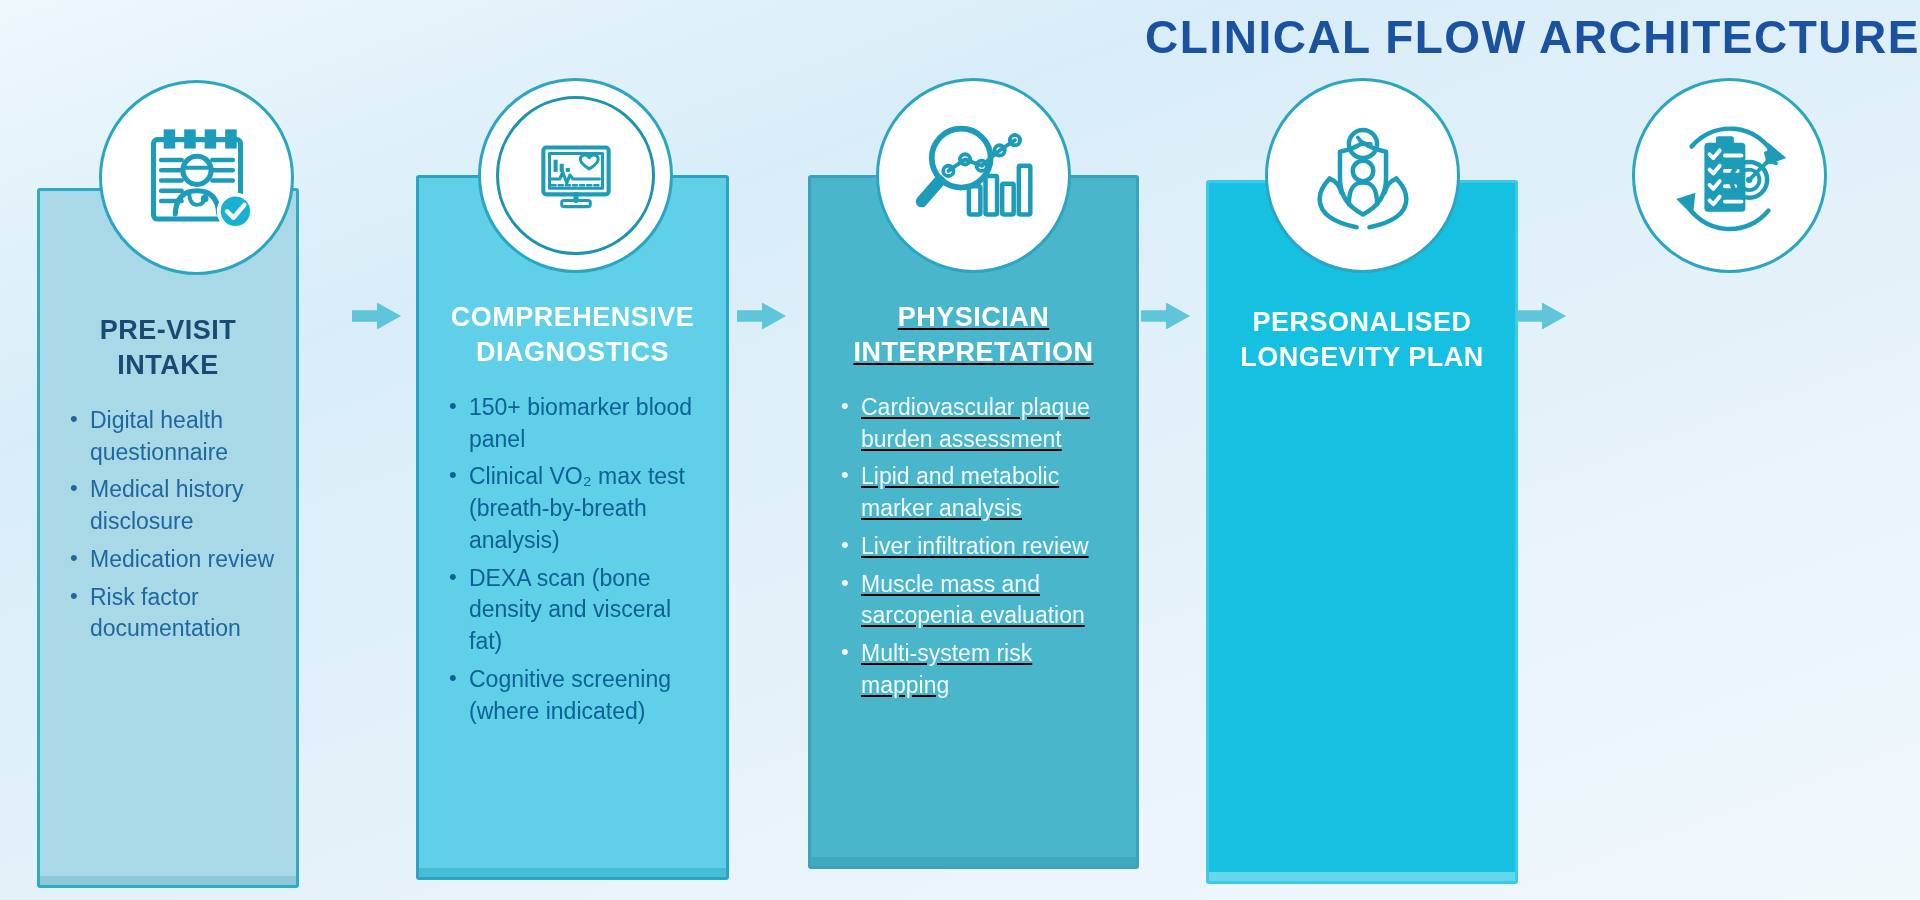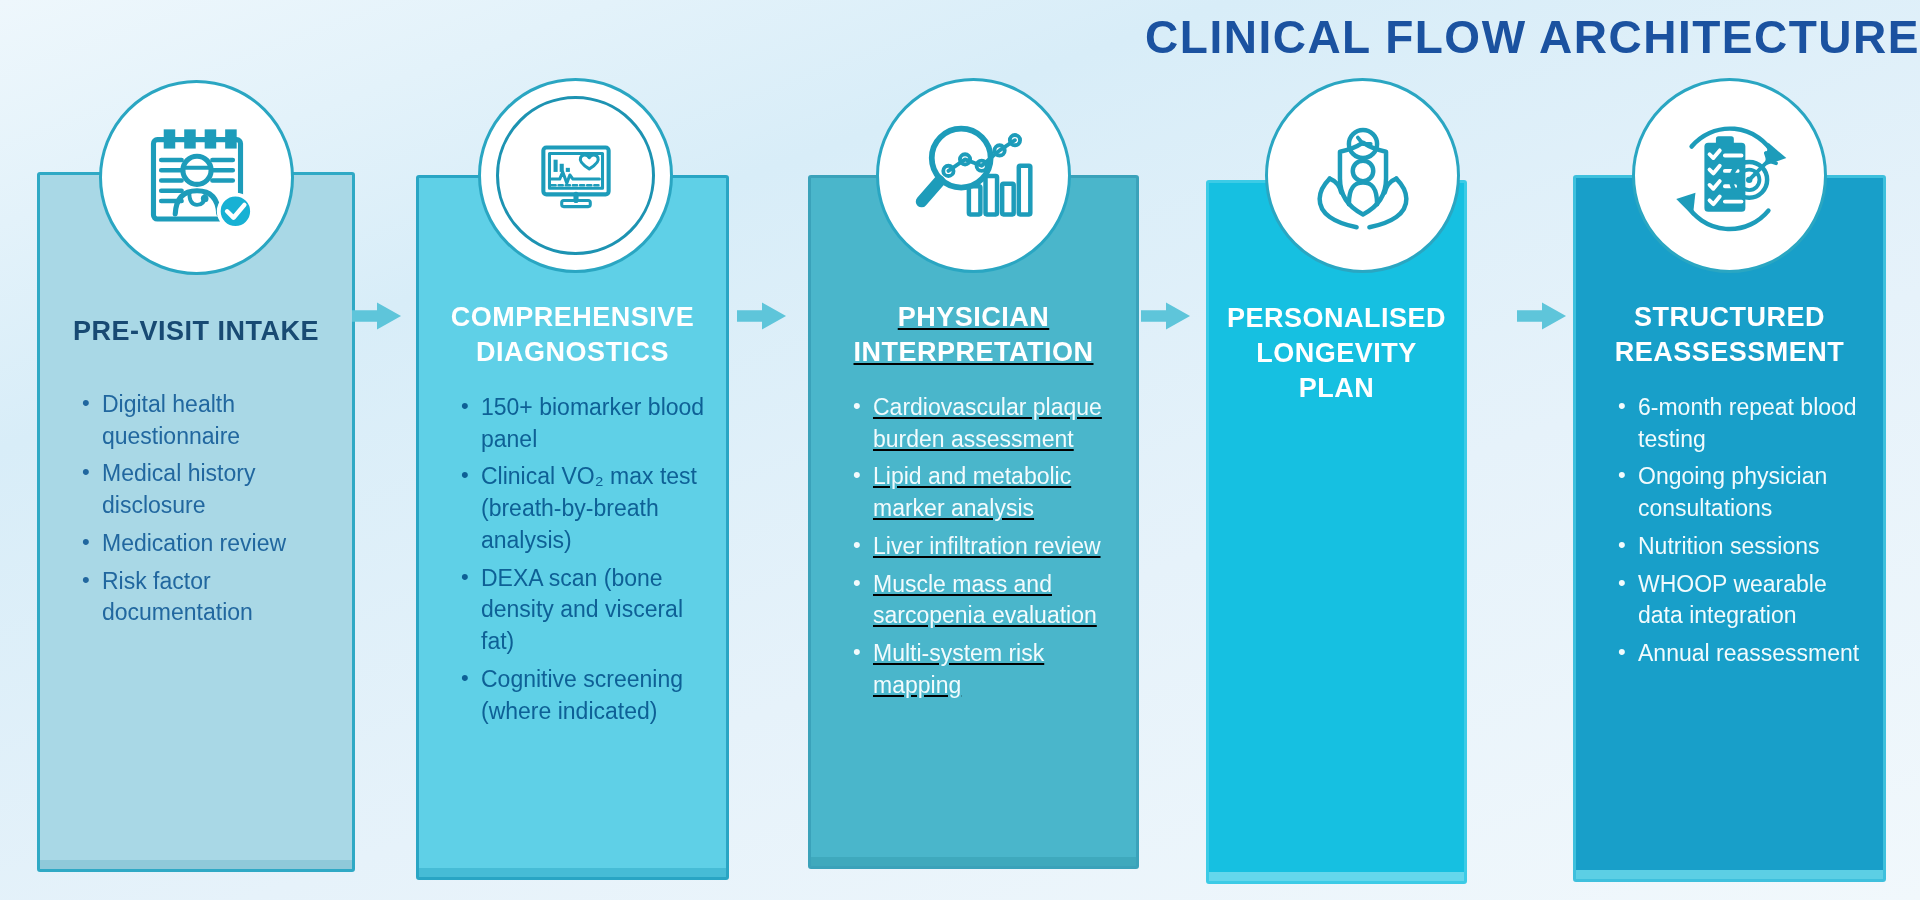--- a/index.html
+++ b/index.html
@@ -20,21 +20,21 @@
     box-shadow:inset 0 -9px 0 var(--edge);
     box-sizing:border-box;
     padding:118px 0 0 0;
   }
   .card-title{
     display:flex;align-items:center;justify-content:center;
     min-height:78px;padding:0 14px;text-align:center;
     font-size:27px;font-weight:bold;letter-spacing:.5px;line-height:1.3;
     color:var(--title-c);
   }
-  .card ul{margin:18px 0 0;padding:0 20px 0 40px;list-style:none;}
+  .card ul{margin:18px 0 0;padding:0 20px 0 28px;list-style:none;}
   .card li{
     position:relative;padding-left:22px;margin-bottom:6px;
     font-size:23px;line-height:1.38;color:var(--text-c);
   }
   .card li::before{
     content:"\2022";position:absolute;left:2px;top:-1px;
     color:var(--text-c);font-size:22px;
   }
   .icon-circle{
     position:absolute;width:195px;height:195px;border-radius:50%;
@@ -43,24 +43,24 @@
     display:flex;align-items:center;justify-content:center;
   }
   .inner-ring{position:absolute;inset:15px;border:3px solid #1d93b2;border-radius:50%;}
   .icon-circle svg{width:128px;height:128px;position:relative;}
   .icon-circle svg.small{width:102px;height:102px;}
   .icon-stroke{stroke:var(--icon-color,#1d9cba);fill:none;stroke-linecap:round;stroke-linejoin:round;}
   .icon-fill{fill:var(--icon-color,#1d9cba);stroke:none;}
   .flow-arrow{position:absolute;width:50px;height:30px;z-index:4;}
   .flow-arrow polygon{fill:var(--arrow-color,#5ec5da);}
   
-  #card-0{left:37px; top:172px;width:318px;height:700px;}
+  #card-0{left:37px; top:188px;width:262px;height:700px;}
   #card-1{left:416px;top:175px;width:313px;height:705px;}
   #card-2{left:808px;top:175px;width:331px;height:694px;text-decoration:underline;}
-  #card-3{left:1206px;top:180px;width:261px;height:704px;}
+  #card-3{left:1206px;top:180px;width:312px;height:704px;}
   #card-4{left:1573px;top:175px;width:313px;height:707px;}
   #circle-0{left:99px;  top:80px;}
   #circle-1{left:478px; top:78px;}
   #circle-2{left:876px; top:78px;}
   #circle-3{left:1265px;top:78px;}
   #circle-4{left:1632px;top:78px;}
   #arrow-0{left:352px; top:301px;}
   #arrow-1{left:737px; top:301px;}
   #arrow-2{left:1141px;top:301px;}
   #arrow-3{left:1517px;top:301px;}
@@ -103,31 +103,20 @@
         <li>Liver infiltration review</li>
         <li>Muscle mass and sarcopenia evaluation</li>
         <li>Multi-system risk mapping</li>
       </ul>
   </div>
 
   <div class="card" id="card-3" style="--fill: #16c0e1; --border: #3ccbe6; --edge: #64d7ec; --title-c: #ffffff; --text-c: #f2fbfd;">
     <div class="card-title">PERSONALISED LONGEVITY PLAN</div>
   </div>
 
-  <div class="card" id="card-4" style="--fill: #189fc9; --border: #3ec0dd; --edge: #5ccfe5; --title-c: #ffffff; --text-c: #f2fbfd;">
-    <div class="card-title">STRUCTURED REASSESSMENT</div>
-    <ul>
-
-    <li>6-month repeat blood testing</li>
-        <li>Ongoing physician consultations</li>
-        <li>Nutrition sessions</li>
-        <li>WHOOP wearable data integration</li>
-        <li>Annual reassessment</li>
-      </ul>
-  </div>
 
   <div class="icon-circle" id="circle-0">
     <svg viewBox="0 0 100 100">
       <rect class="icon-stroke" x="16" y="20" width="68" height="62" rx="3" fill="#fff" stroke-width="4"></rect>
       <rect class="icon-fill" x="24" y="12" width="9" height="15"></rect>
       <rect class="icon-fill" x="40" y="12" width="9" height="15"></rect>
       <rect class="icon-fill" x="56" y="12" width="9" height="15"></rect>
       <rect class="icon-fill" x="72" y="12" width="9" height="15"></rect>
       <path class="icon-stroke" stroke-width="3.5" d="M22,36h16M22,44h16M22,52h16M22,60h16M22,68h16"></path>
       <path class="icon-stroke" stroke-width="3.5" d="M62,36h16M62,44h16M62,52h16"></path>

